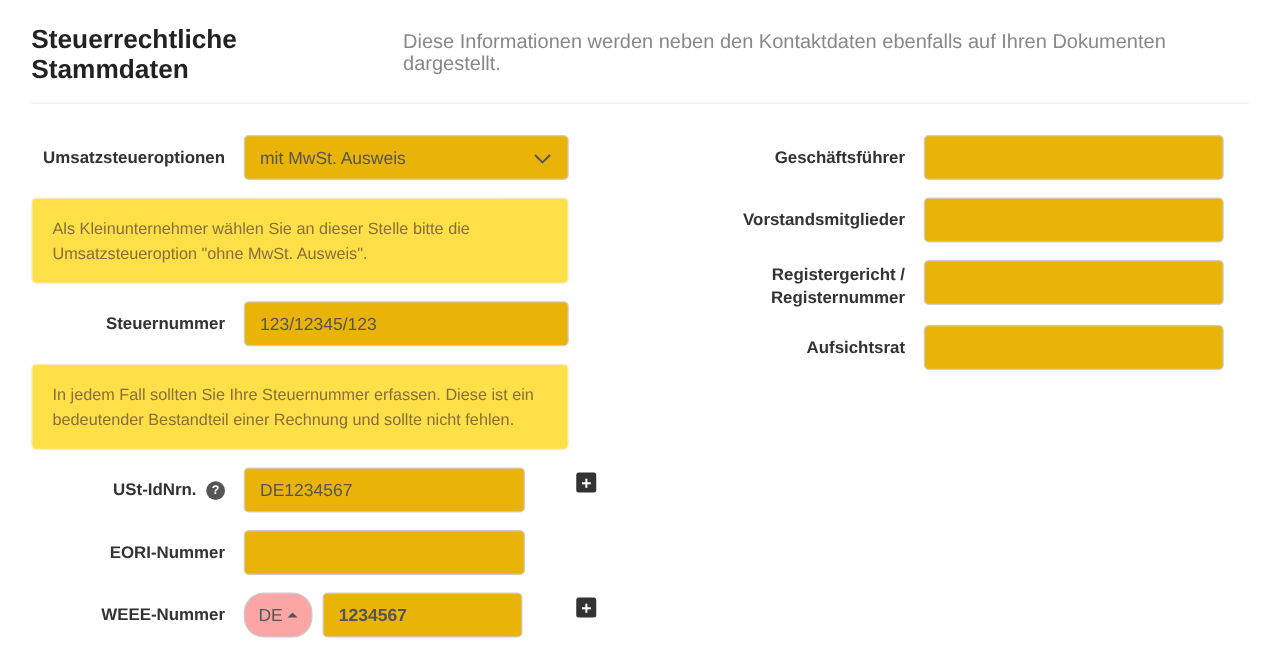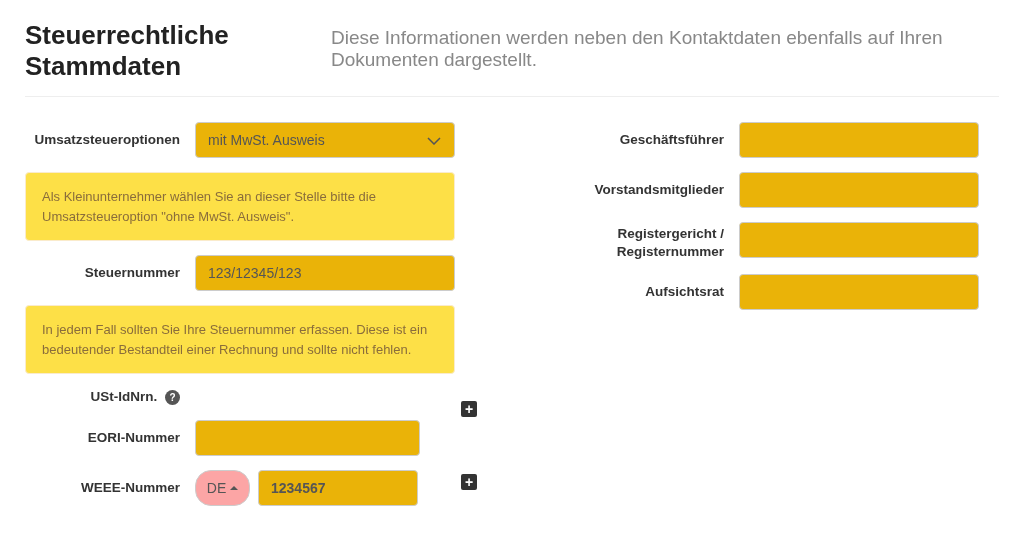--- a/index.html
+++ b/index.html
@@ -1,19 +1,19 @@
 <!DOCTYPE html>
 <html><head>
   <meta charset="utf-8">
   <style>
     * { box-sizing: border-box; margin: 0; padding: 0; }
     body { font-family: -apple-system, BlinkMacSystemFont, "Segoe UI", Helvetica, Arial, sans-serif; background: #fff; color: #333; font-size: 14px; padding: 20px 25px; width: 1024px; }
     .header { display: flex; align-items: baseline; gap: 8px; padding-bottom: 14px; border-bottom: 1px solid #eee; margin-bottom: 25px; }
-    .header h1 { font-size: 26px; font-weight: 600; color: #222; }
-    .header p { font-size: 19px; color: #888; }
+    .header h1 { font-size: 21px; font-weight: 600; color: #222; }
+    .header p { font-size: 16px; color: #888; }
     .columns { display: flex; gap: 100px; }
     .col-left { width: 430px; }
     .col-right { width: 420px; margin-left: auto; padding-right: 20px; }
     .form-row { display: flex; align-items: center; margin-bottom: 14px; position: relative; }
     .form-row.align-top { align-items: flex-start; }
     .form-label { width: 170px; text-align: right; font-size: 13.5px; color: #333; font-weight: 600; padding-right: 15px; line-height: 1.3; }
     .form-control-wrap { flex: 1; display: flex; align-items: center; gap: 8px; position: relative; }
     .input, .select { width: 100%; height: 36px; border: 1px solid #ccc; border-radius: 4px; padding: 0 12px; font-size: 14px; color: #555; background: #eab308; font-family: inherit; }
     .select-wrap { position: relative; width: 100%; }
     .select-caret { position: absolute; right: 14px; top: 50%; transform: translateY(-50%); pointer-events: none; }
@@ -61,20 +61,21 @@
     </div>
 
     <div class="info-box">In jedem Fall sollten Sie Ihre Steuernummer erfassen. Diese ist ein bedeutender Bestandteil einer Rechnung und sollte nicht fehlen.</div>
 
     <div class="form-row">
       <label class="form-label">
         <span>USt-IdNrn.</span>
         <span class="help-icon">?</span>
       </label>
       <div class="form-control-wrap">
+        <input class="input" style="width: 225px;" value="DE1234567">
         <span class="plus-btn">+</span>
       </div>
     </div>
 
     <div class="form-row">
       <label class="form-label">EORI-Nummer</label>
       <div class="form-control-wrap">
         <input class="input" style="width: 225px;" value="">
       </div>
     </div>

